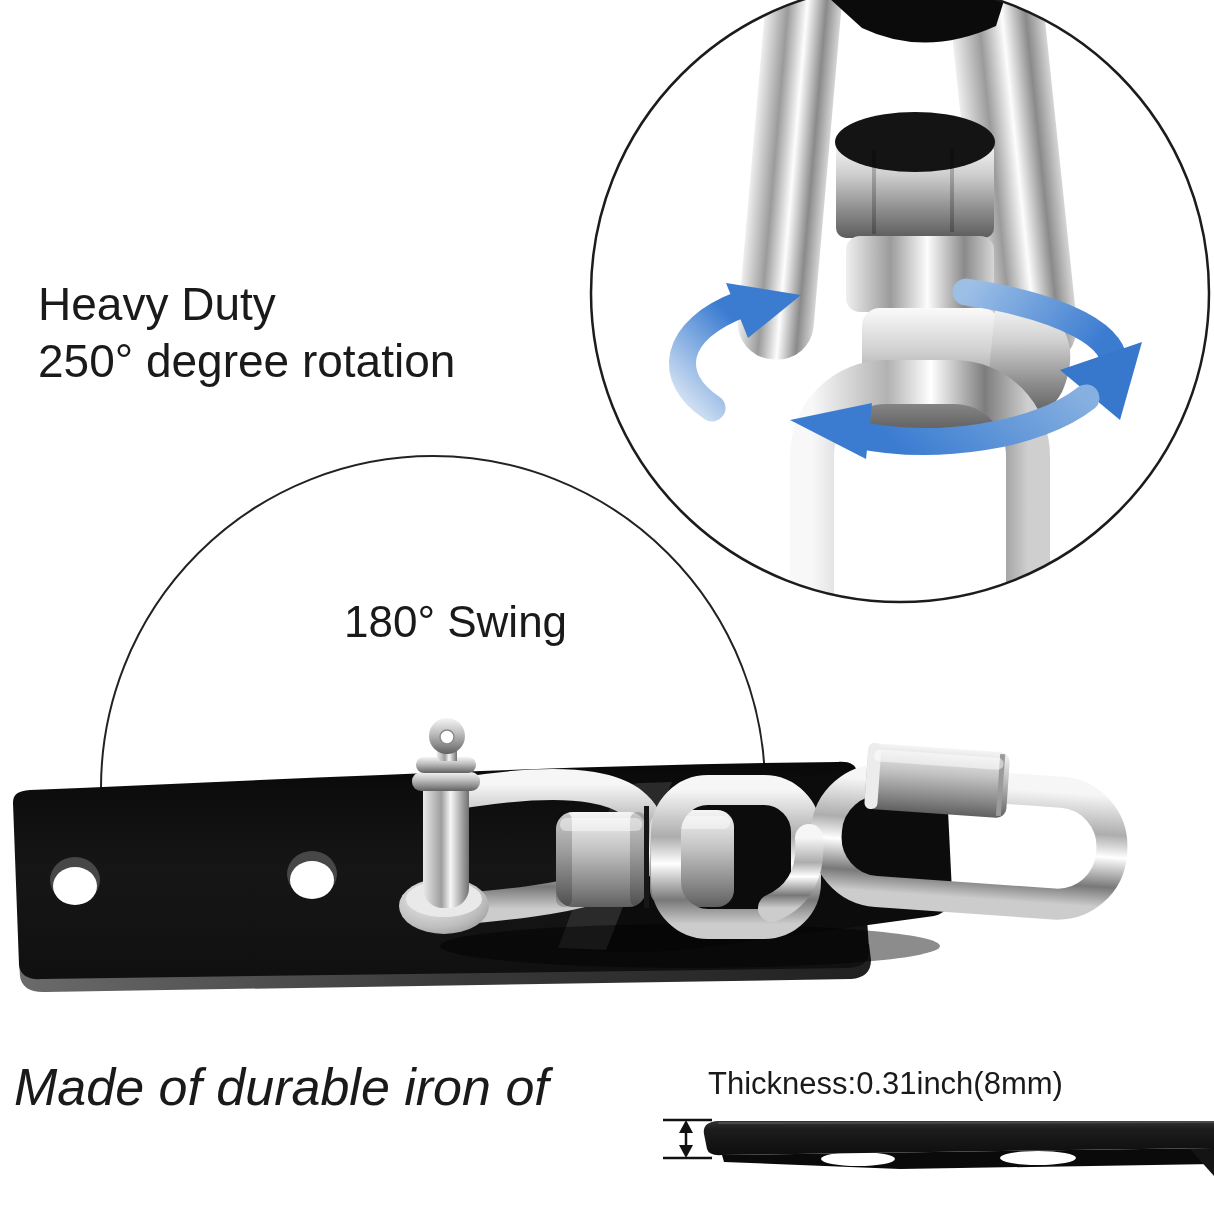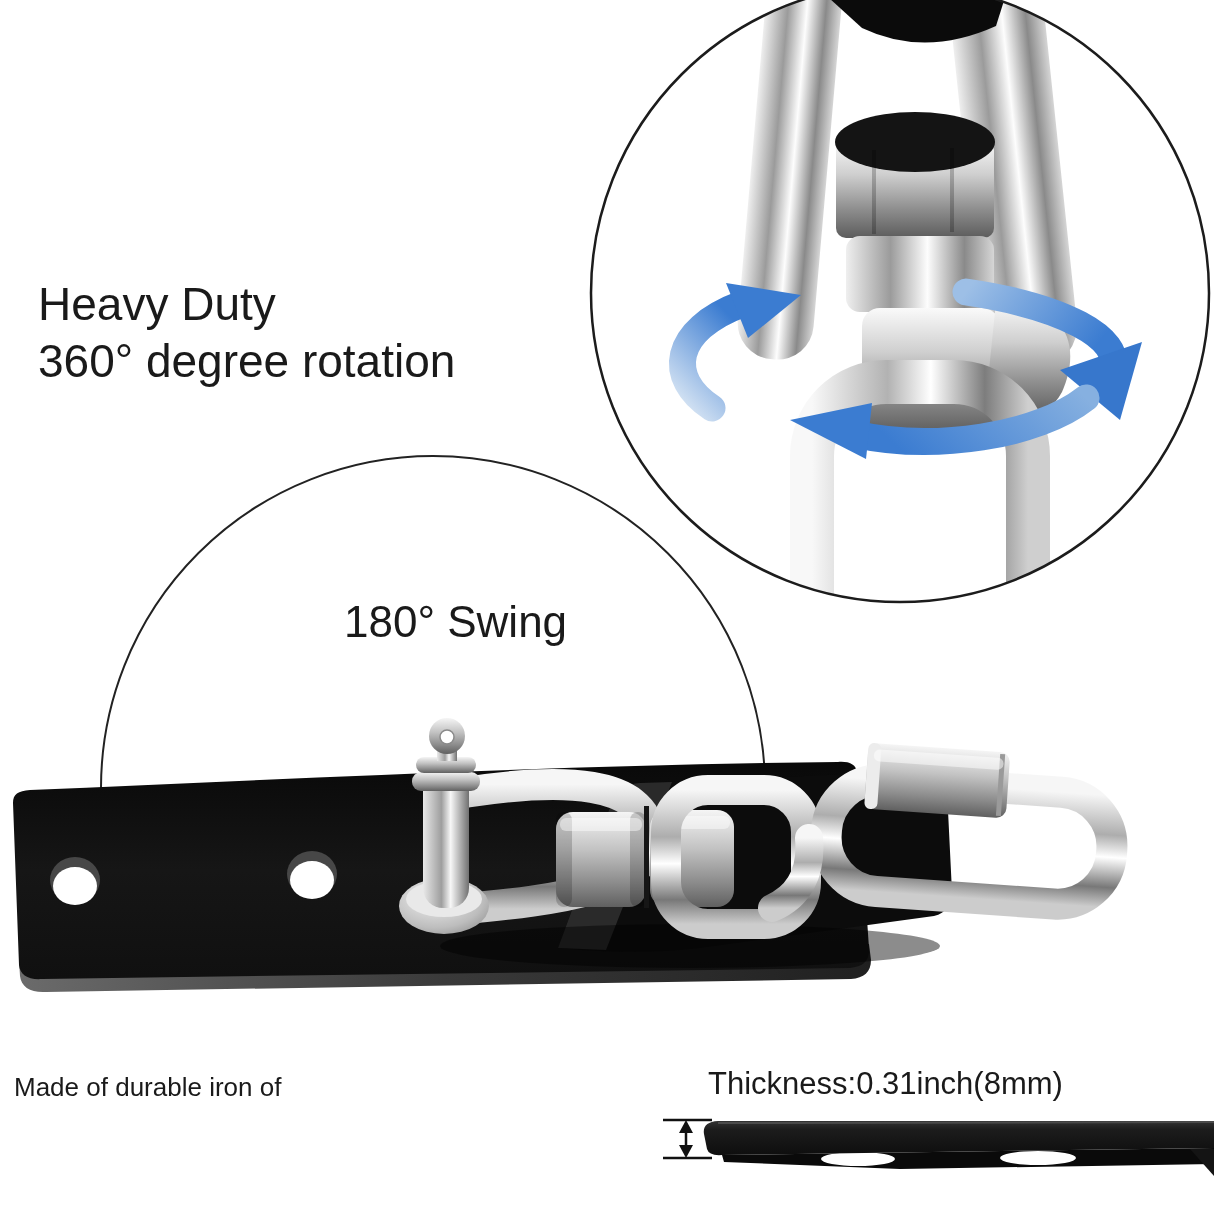--- a/index.html
+++ b/index.html
@@ -1,35 +1,35 @@
 <!DOCTYPE html>
 <html><head>
 <meta charset="utf-8">
 <style>
   html,body{margin:0;padding:0;background:#ffffff;}
   #canvas{position:relative;width:1214px;height:1214px;background:#ffffff;overflow:hidden;
           font-family:"Liberation Sans", sans-serif;color:#1a1a1a;}
   .abs{position:absolute;}
   .heading{left:38px;top:246px;font-size:46px;line-height:57px;letter-spacing:0px;margin-top:30px;}
   .swing-label{left:344px;top:597px;font-size:44px;white-space:nowrap;text-align:right;}
-  .material{left:14px;top:1062px;font-size:26px;line-height:50px;}
+  .material{left:14px;top:1062px;font-size:52px;line-height:50px;font-style:italic;}
   .thickness{left:708px;top:1066px;font-size:31px;white-space:nowrap;}
   .arc-clip{left:0;top:455px;width:1214px;height:360px;overflow:hidden;pointer-events:none;}
   .swing-circle{position:absolute;left:100px;top:0;width:666px;height:666px;border:2px solid #222;
                 border-radius:50%;box-sizing:border-box;}
   svg{display:block;}
 </style>
 </head>
 <body>
 
 <div id="canvas">
 
   <div class="abs heading">
     <div>Heavy Duty</div>
-    <div>360° degree rotation</div>
+    <div>250° degree rotation</div>
   </div>
 
   <div class="abs arc-clip">
     <div class="swing-circle"></div>
   </div>
   <div class="abs swing-label">180° Swing</div>
 
   <svg class="abs" style="left:0;top:0" width="1214" height="625" viewBox="0 0 1214 625">
     <defs>
       <linearGradient id="mChromeH" x1="0" y1="0" x2="1" y2="0">

